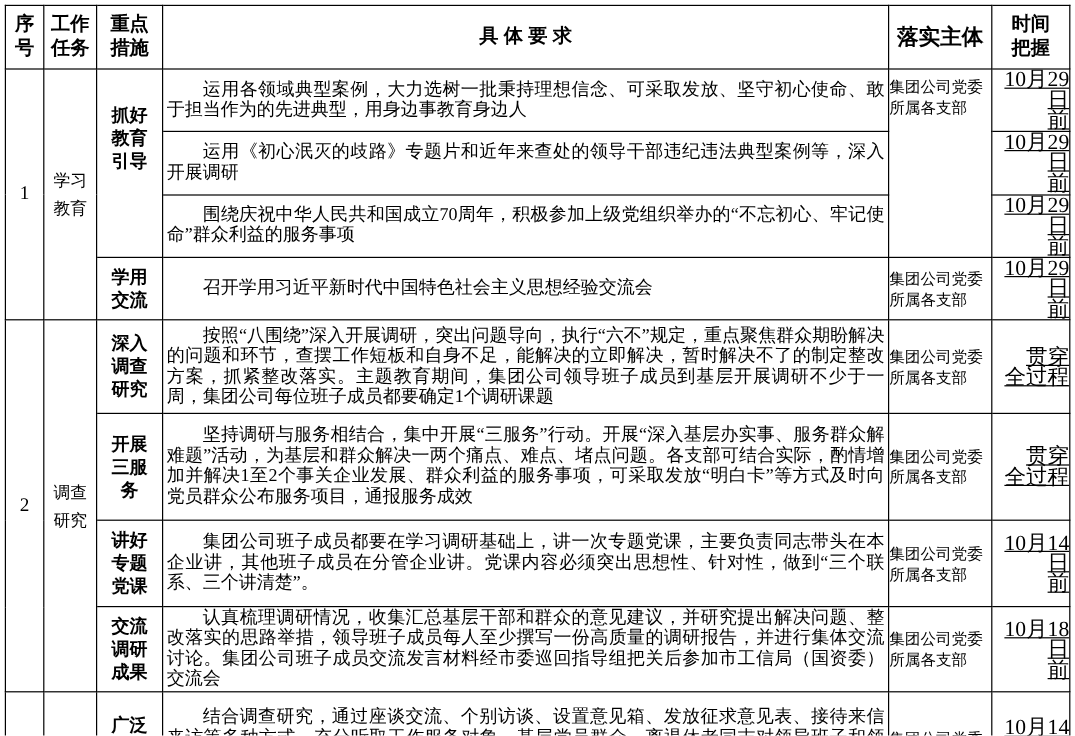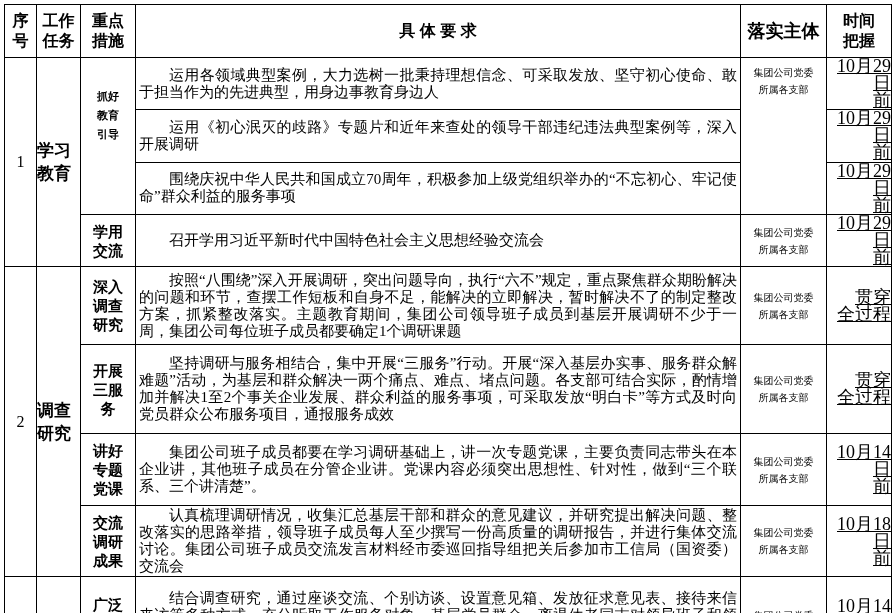--- a/index.html
+++ b/index.html
@@ -44,54 +44,55 @@
     line-height: 20px;
     white-space: pre-line;
   }
   td.hdr-owner { font-size: 18px; }
   td.seq {
     text-align: center;
     font-size: 16px;
   }
   td.task {
     font-family: "Liberation Sans", "DejaVu Sans", sans-serif;
-    font-weight: bold;
-    font-size: 17px;
+    font-weight: normal;
+    text-align: center;
+    font-size: 14px;
     line-height: 23px;
     white-space: pre-line;
   }
   td.measure {
     font-family: "Liberation Sans", "DejaVu Sans", sans-serif;
     font-weight: bold;
     text-align: center;
     font-size: 15px;
     line-height: 19px;
     white-space: pre-line;
   }
   td.measure-clip { vertical-align: top; }
   .clipbox { height: 118px; overflow: hidden; }
   .cliptext {
     margin-top: -9px;
     font-family: "Liberation Sans", "DejaVu Sans", sans-serif;
     font-weight: bold;
     text-align: center;
-    font-size: 11px;
+    font-size: 15px;
     line-height: 19px;
     white-space: pre-line;
   }
   td.req {
     text-align: justify;
     text-indent: 2em;
     font-size: 15px;
     line-height: 17px;
     padding: 1px 3px;
   }
   td.owner {
-    text-align: center;
-    font-size: 10px;
+    text-align: left;
+    font-size: 13px;
     line-height: 17px;
     white-space: pre-line;
     margin-left: 47px;
   }
   td.owner-top {
     vertical-align: top;
     padding-top: 6px;
   }
   td.time {
     text-align: right;

